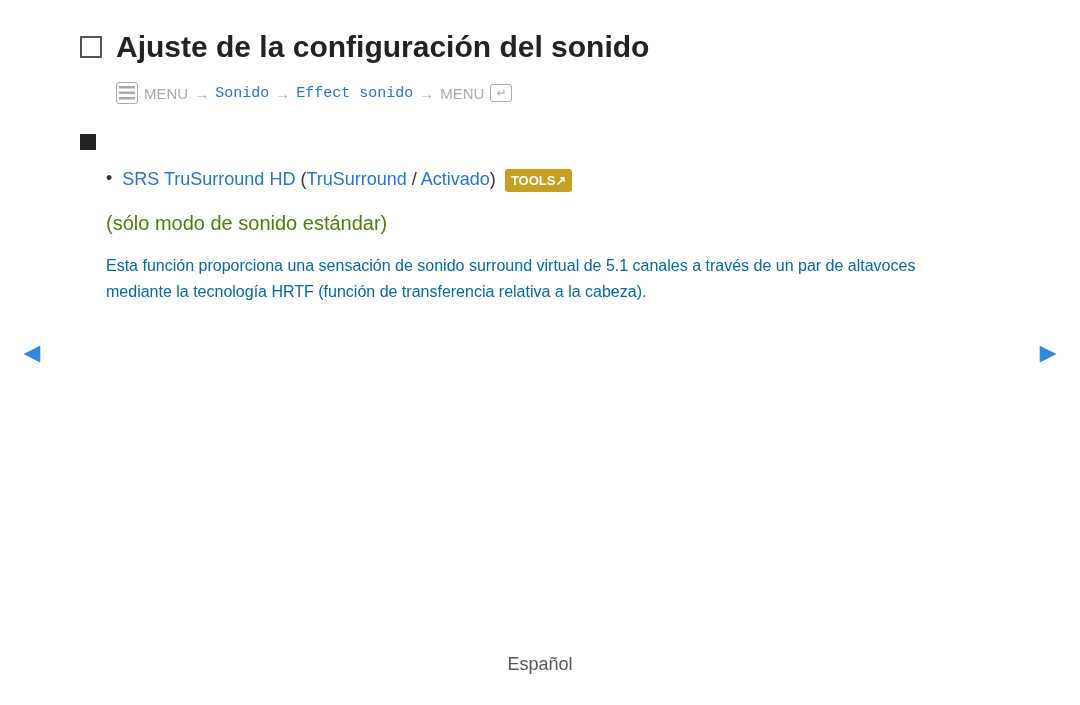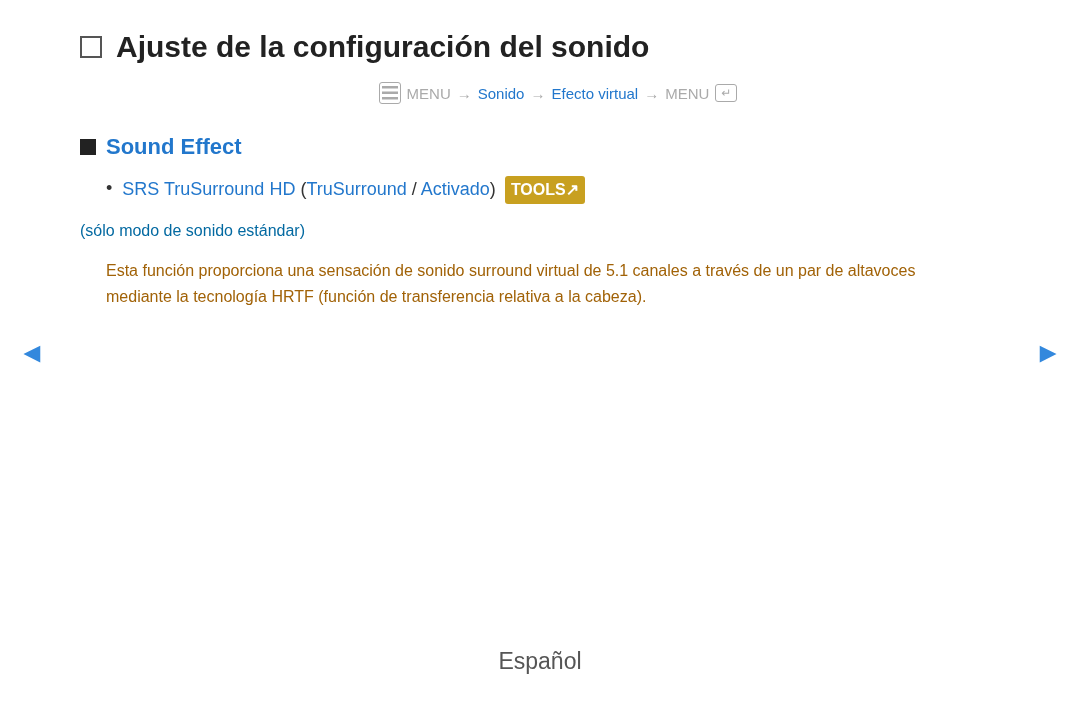--- a/index.html
+++ b/index.html
@@ -47,41 +47,41 @@
     }
 
     .breadcrumb {
       display: flex;
       align-items: center;
       gap: 6px;
       margin-left: 36px;
       margin-bottom: 30px;
       font-size: 15px;
       color: #aaaaaa;
-      justify-content: center;
     }
 
     .breadcrumb-icon {
       width: 22px;
       height: 22px;
       border: 1.5px solid #aaa;
       border-radius: 3px;
       display: inline-flex;
       align-items: center;
       justify-content: center;
       font-size: 11px;
       color: #aaa;
     }
 
     .breadcrumb-item-gray {
       color: #aaaaaa;
     }
 
     .breadcrumb-item-blue {
       color: #2277cc;
+      font-family: Liberation Mono, monospace;
     }
 
     .breadcrumb-arrow {
       color: #aaaaaa;
     }
 
     .enter-icon {
       display: inline-flex;
       align-items: center;
       justify-content: center;
@@ -142,39 +142,40 @@
     }
 
     .bullet-content .black-text {
       color: #333333;
     }
 
     .tools-badge {
       display: inline-block;
       background: #c8a020;
       color: #ffffff;
-      font-size: 16px;
+      font-size: 13px;
       font-weight: bold;
       padding: 2px 6px;
       border-radius: 3px;
       margin-left: 4px;
       vertical-align: middle;
     }
 
     .sub-text {
+      margin-left: 26px;
       margin-bottom: 14px;
-      font-size: 16px;
-      color: #0369a1;
+      font-size: 20px;
+      color: #4d7c0f;
       line-height: 1.6;
     }
 
     .description-text {
       margin-left: 26px;
       font-size: 16px;
-      color: #a16207;
+      color: #0369a1;
       line-height: 1.65;
       max-width: 860px;
     }
 
     .nav-arrow-left {
       position: absolute;
       left: 18px;
       top: 50%;
       transform: translateY(-50%);
       font-size: 28px;
@@ -193,21 +194,21 @@
       cursor: pointer;
       user-select: none;
     }
 
     .footer {
       position: absolute;
       bottom: 30px;
       left: 0;
       right: 0;
       text-align: center;
-      font-size: 23px;
+      font-size: 18px;
       color: #555555;
     }
   </style>
 </head>
 <body>
 
 <div class="page-container">
 
   <div class="title-section">
     <div class="title-checkbox"></div>
@@ -219,31 +220,30 @@
       <svg width="16" height="14" viewBox="0 0 16 14">
         <rect x="0" y="0" width="16" height="2.5" fill="#aaa"></rect>
         <rect x="0" y="5.5" width="16" height="2.5" fill="#aaa"></rect>
         <rect x="0" y="11" width="16" height="2.5" fill="#aaa"></rect>
       </svg>
     </div>
     <span class="breadcrumb-item-gray">MENU</span>
     <span class="breadcrumb-arrow">→</span>
     <span class="breadcrumb-item-blue">Sonido</span>
     <span class="breadcrumb-arrow">→</span>
-    <span class="breadcrumb-item-blue">Efecto virtual</span>
+    <span class="breadcrumb-item-blue">Effect sonido</span>
     <span class="breadcrumb-arrow">→</span>
     <span class="breadcrumb-item-gray">MENU</span>
     <span class="enter-icon">↵</span>
   </div>
 
   <div class="content-section">
 
     <div class="section-header">
       <div class="section-square"></div>
-      <span class="section-title">Sound Effect</span>
     </div>
 
     <div class="bullet-item">
       <span class="bullet-dot">•</span>
       <span class="bullet-content">
         <span class="blue-link">SRS TruSurround HD</span>
         <span class="black-text"> (</span><span class="blue-link">TruSurround</span><span class="black-text"> / </span><span class="blue-link">Activado</span><span class="black-text">)</span>
         <span class="tools-badge"><span>TOOLS</span>↗</span>
       </span>
     </div>

